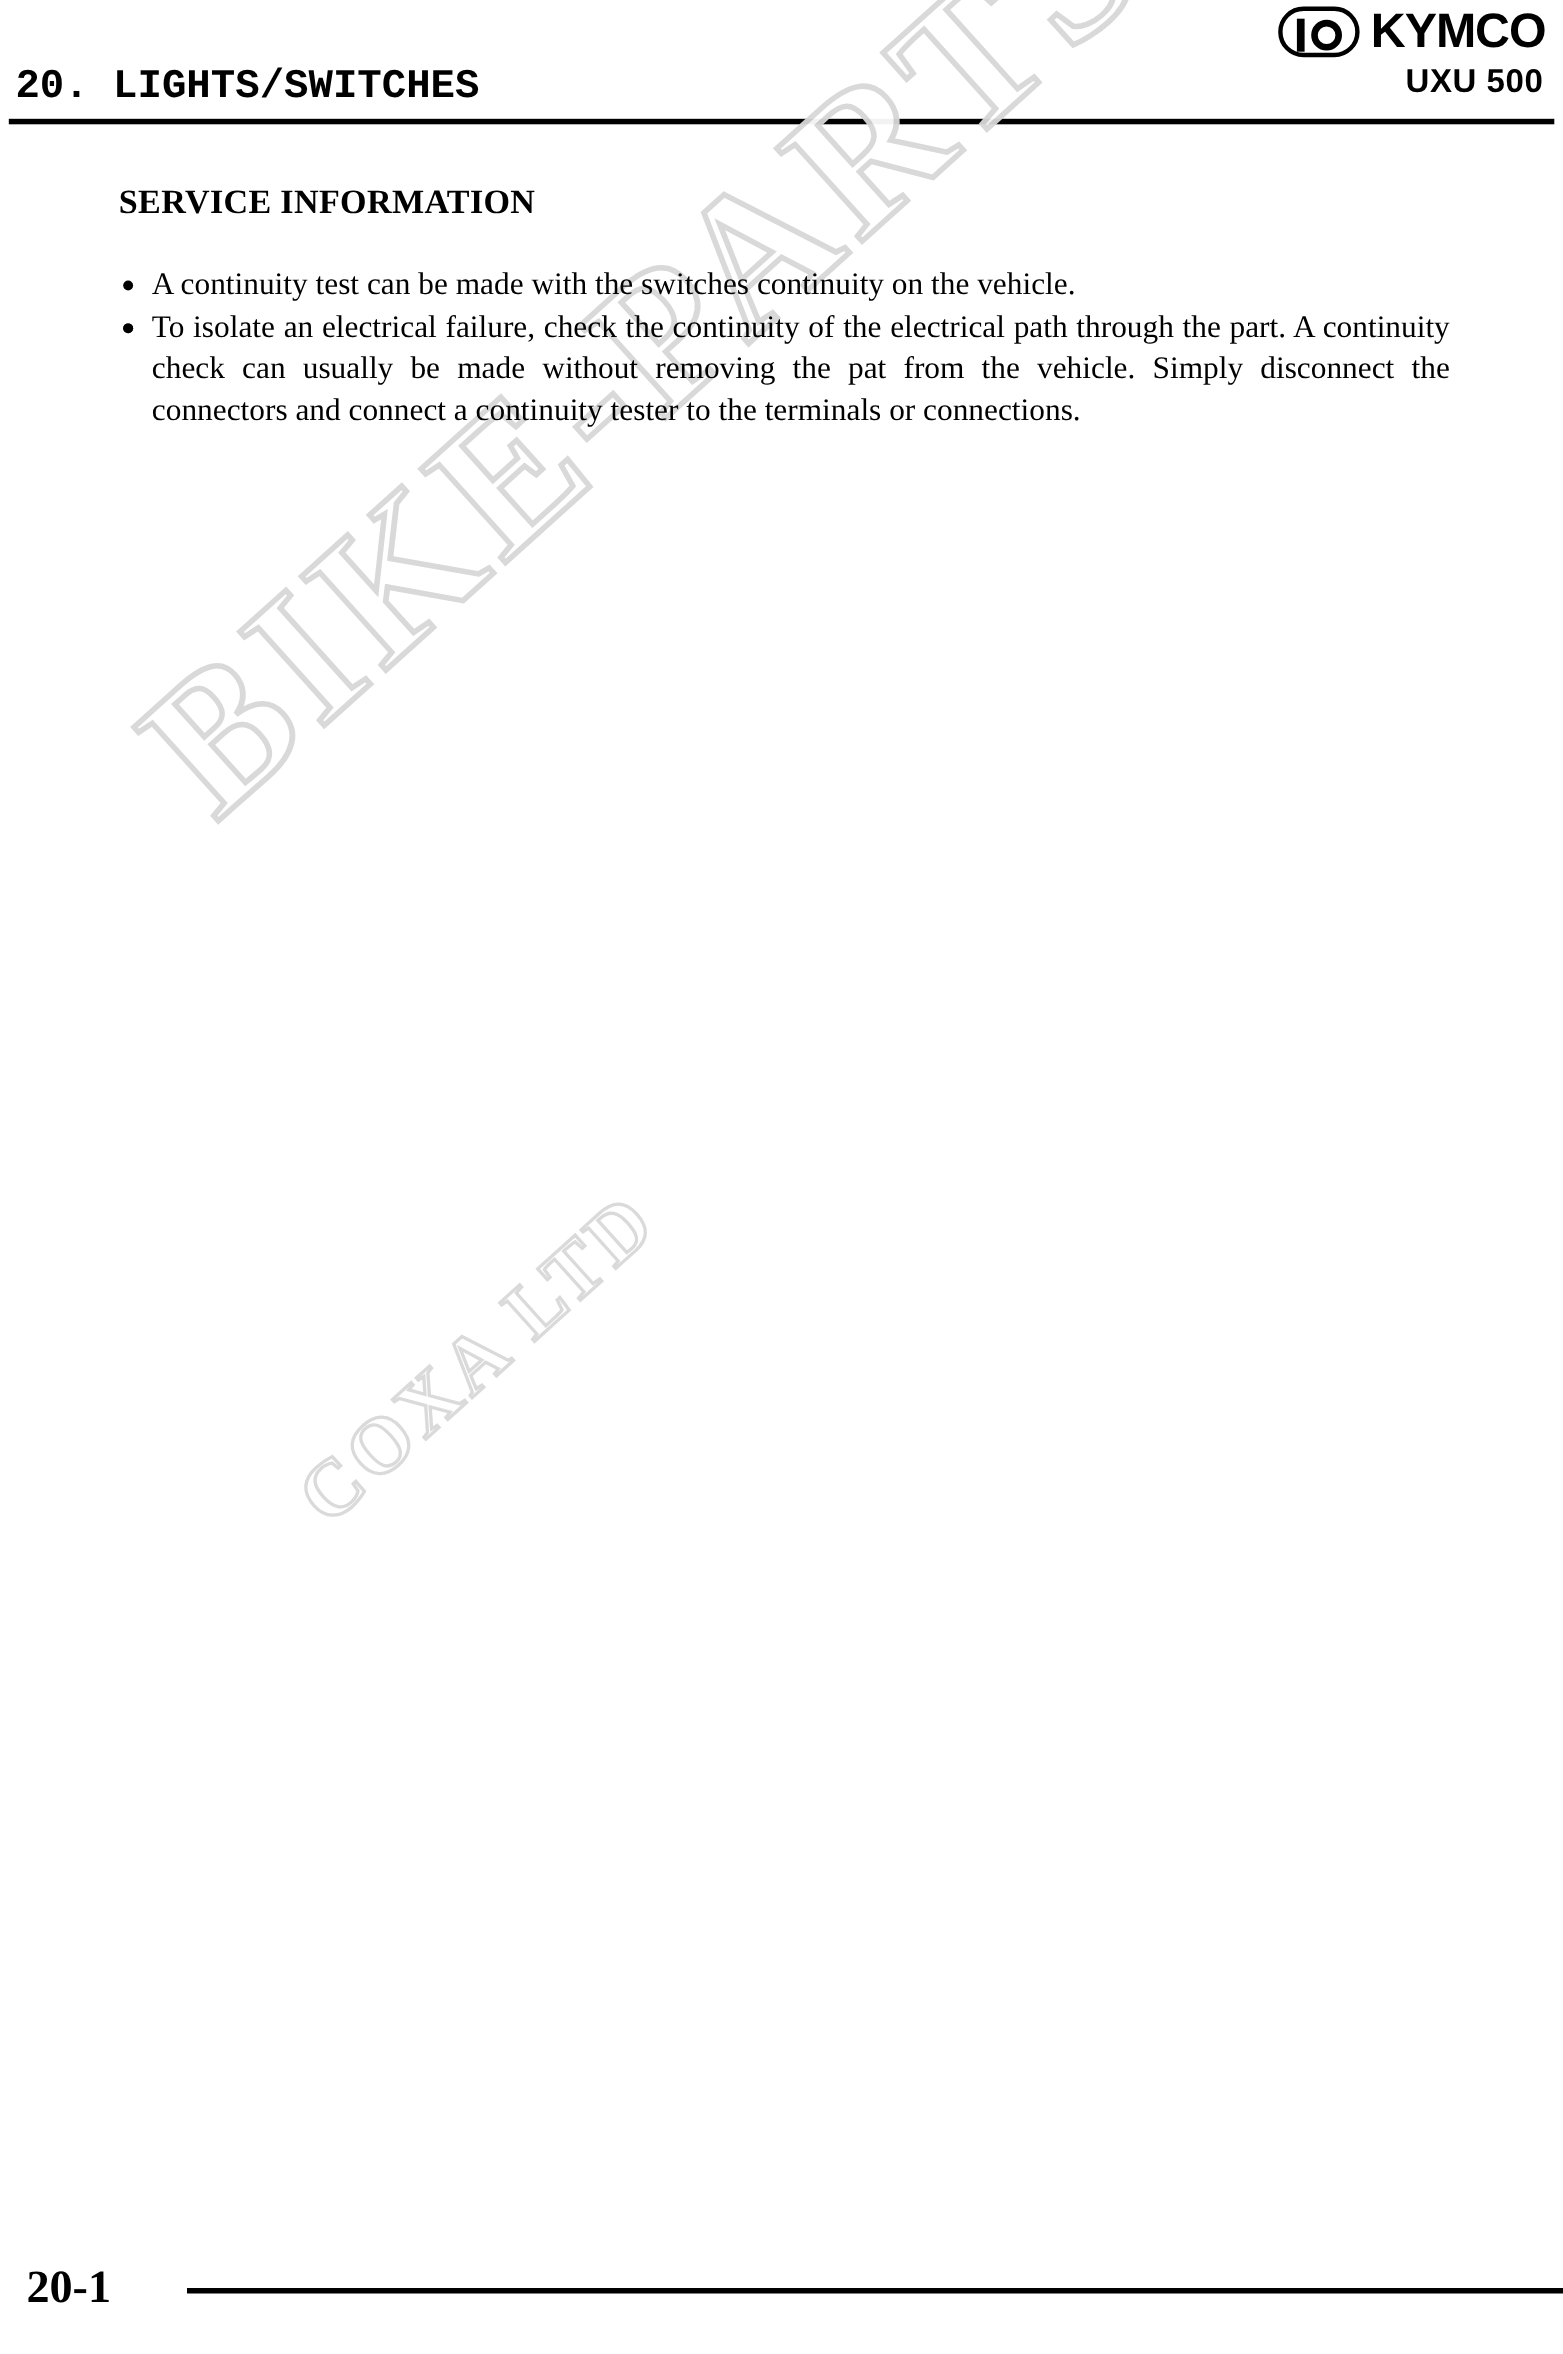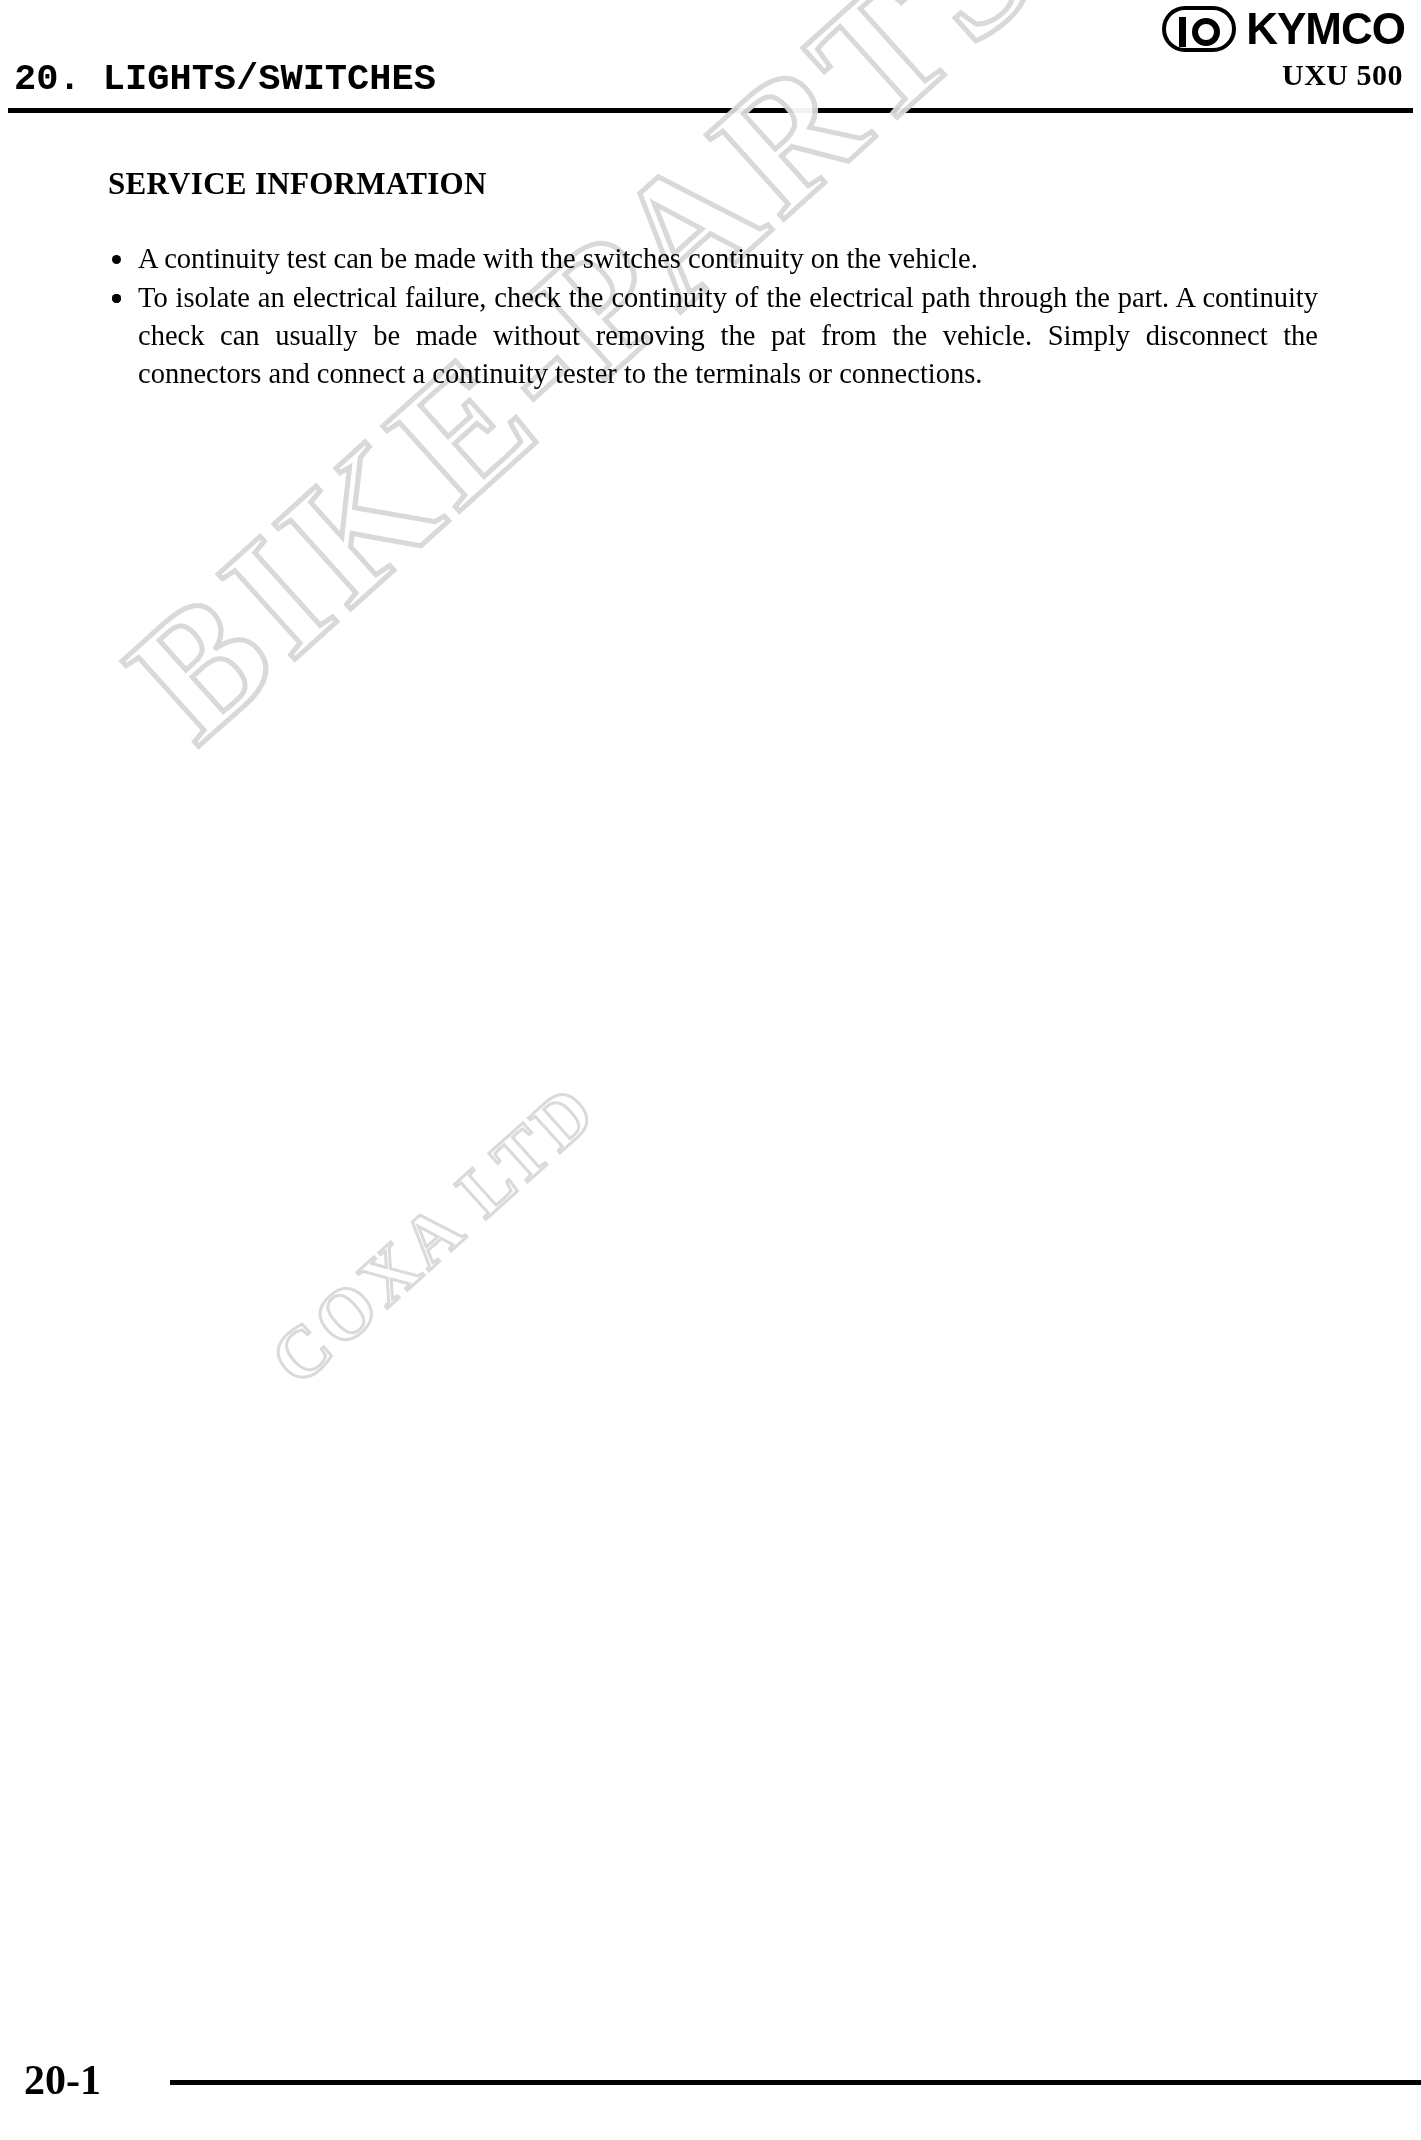--- a/index.html
+++ b/index.html
@@ -97,21 +97,21 @@
     font-weight: bold;
     font-size: 44px;
     letter-spacing: -1px;
     line-height: 46px;
     font-style: normal;
   }
   .model-name {
     position: absolute;
     right: 2px;
     top: 52px;
-    font-family: Liberation Serif, serif;
+    font-family: Liberation Sans, sans-serif;
     font-weight: bold;
     font-size: 30px;
     letter-spacing: 0.5px;
     white-space: nowrap;
   }
 
   
   .content {
     position: absolute;
     left: 108px;

